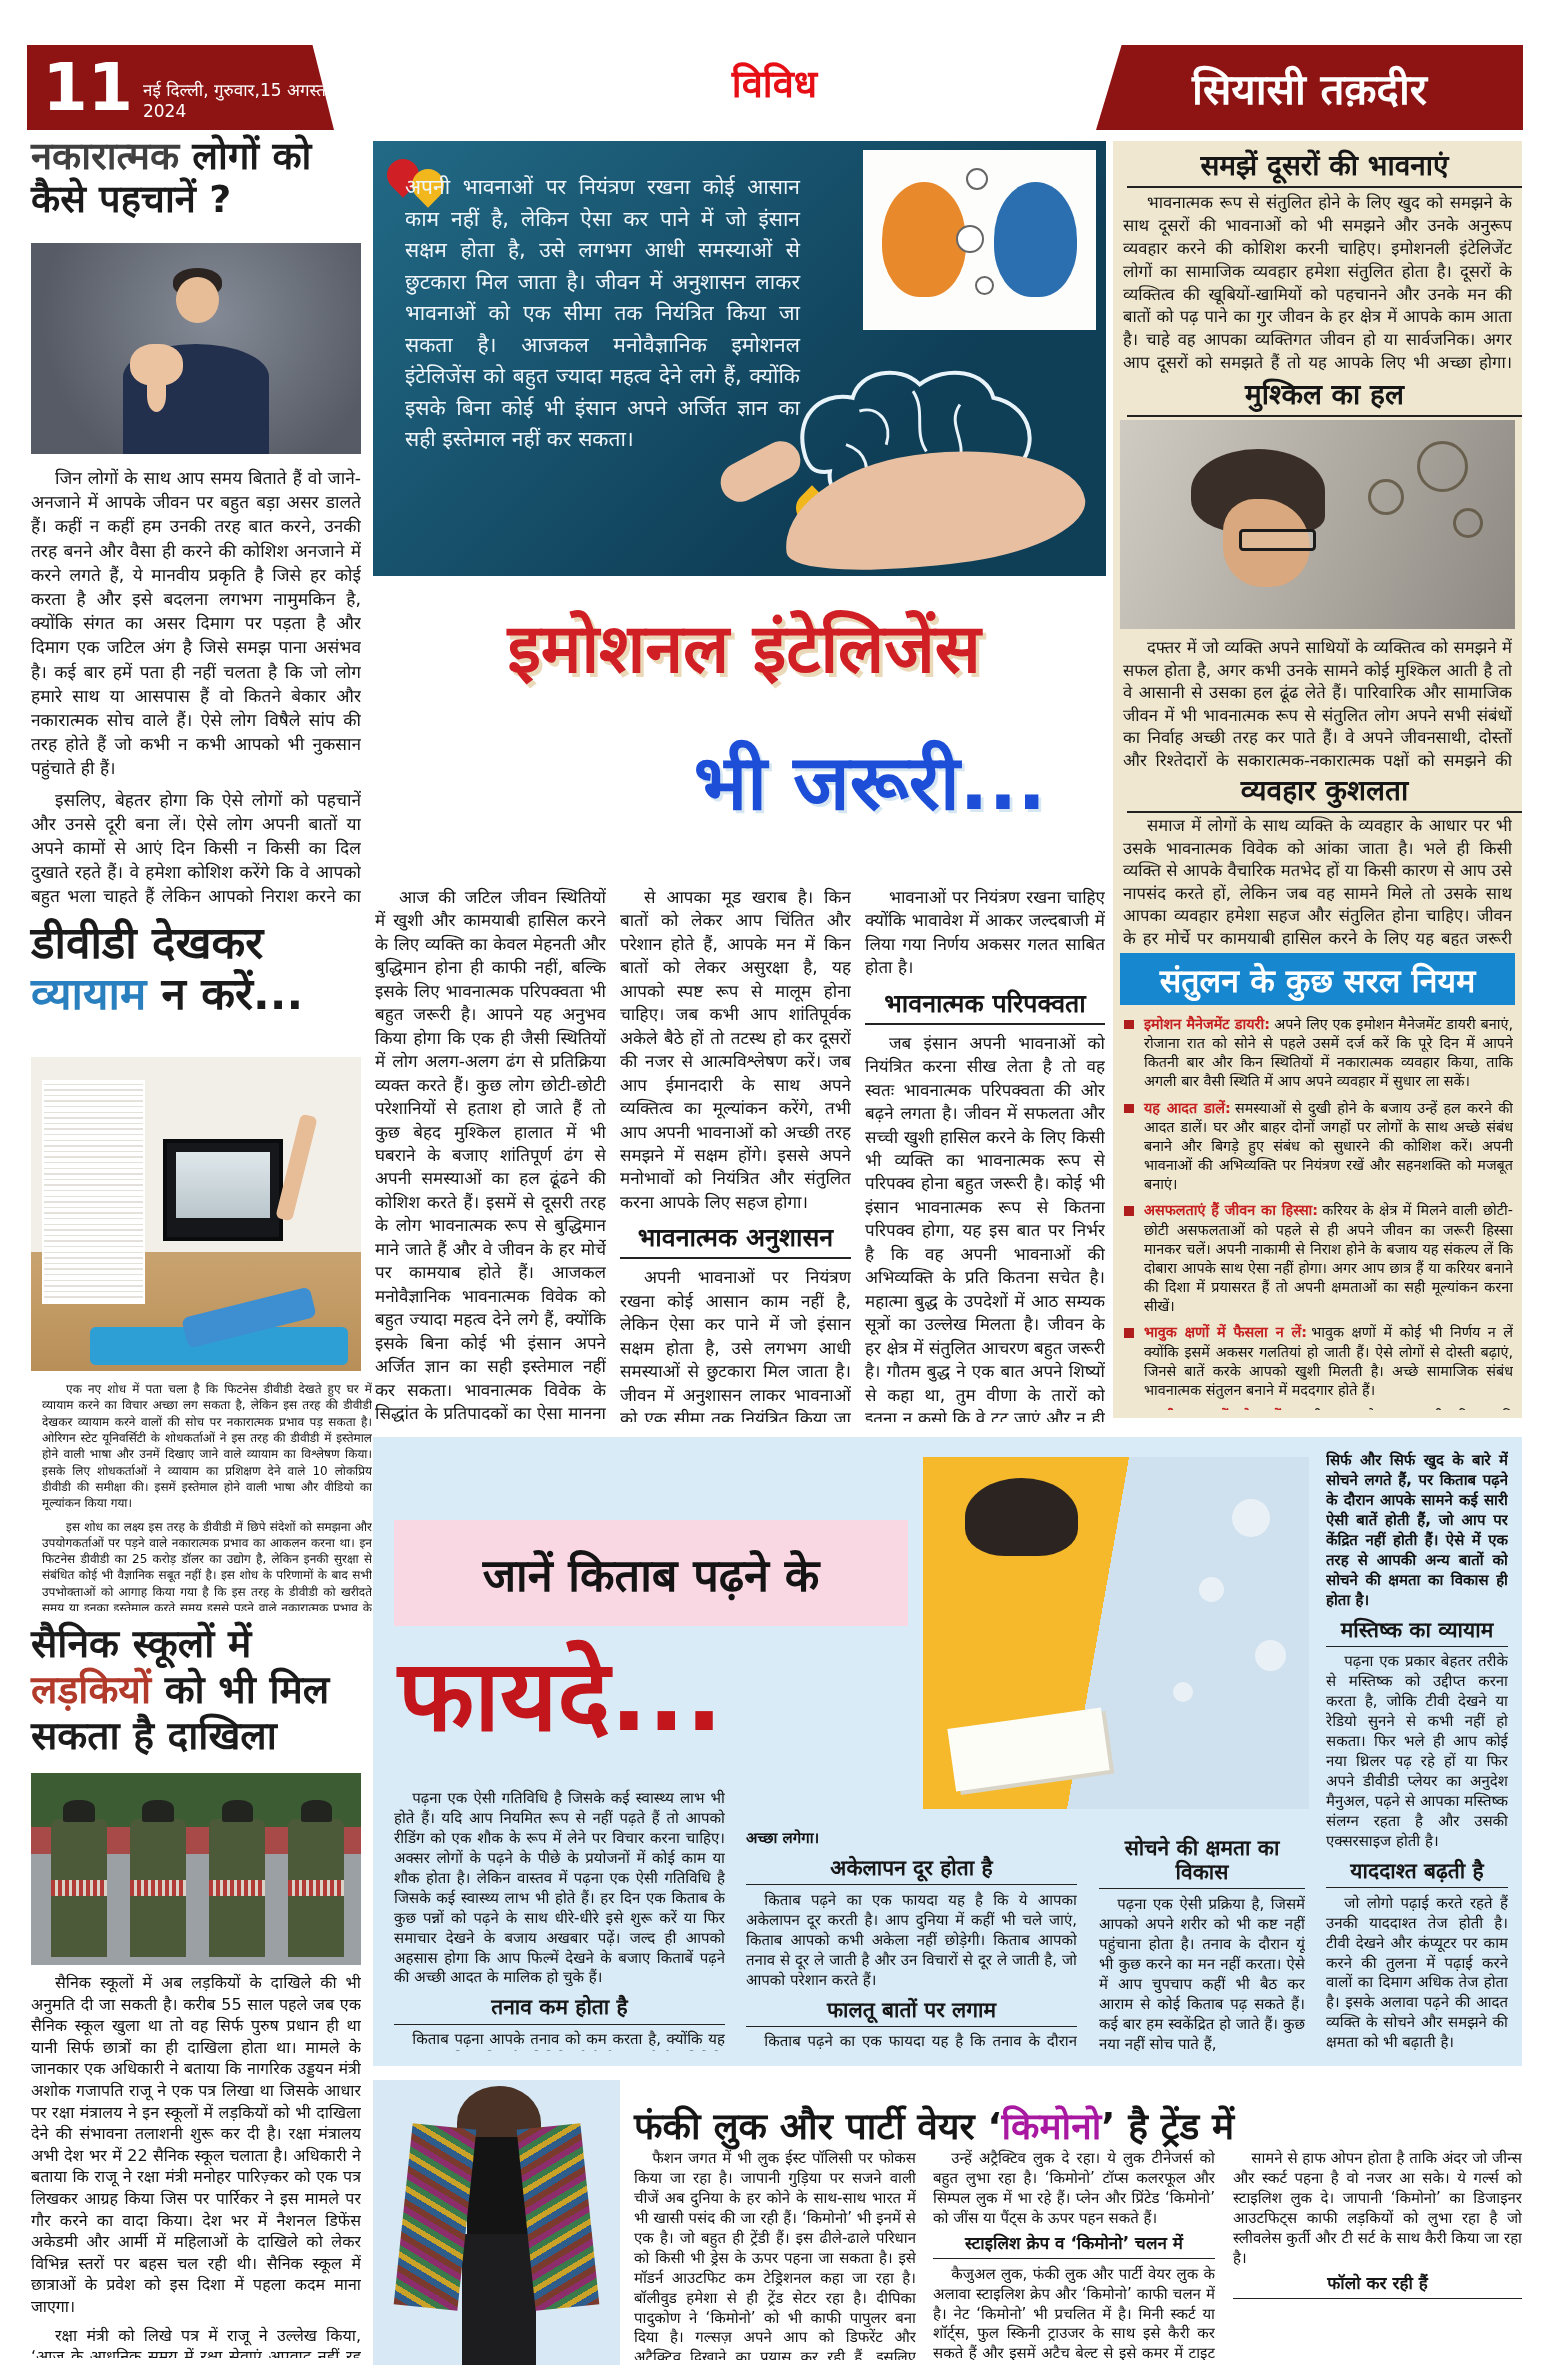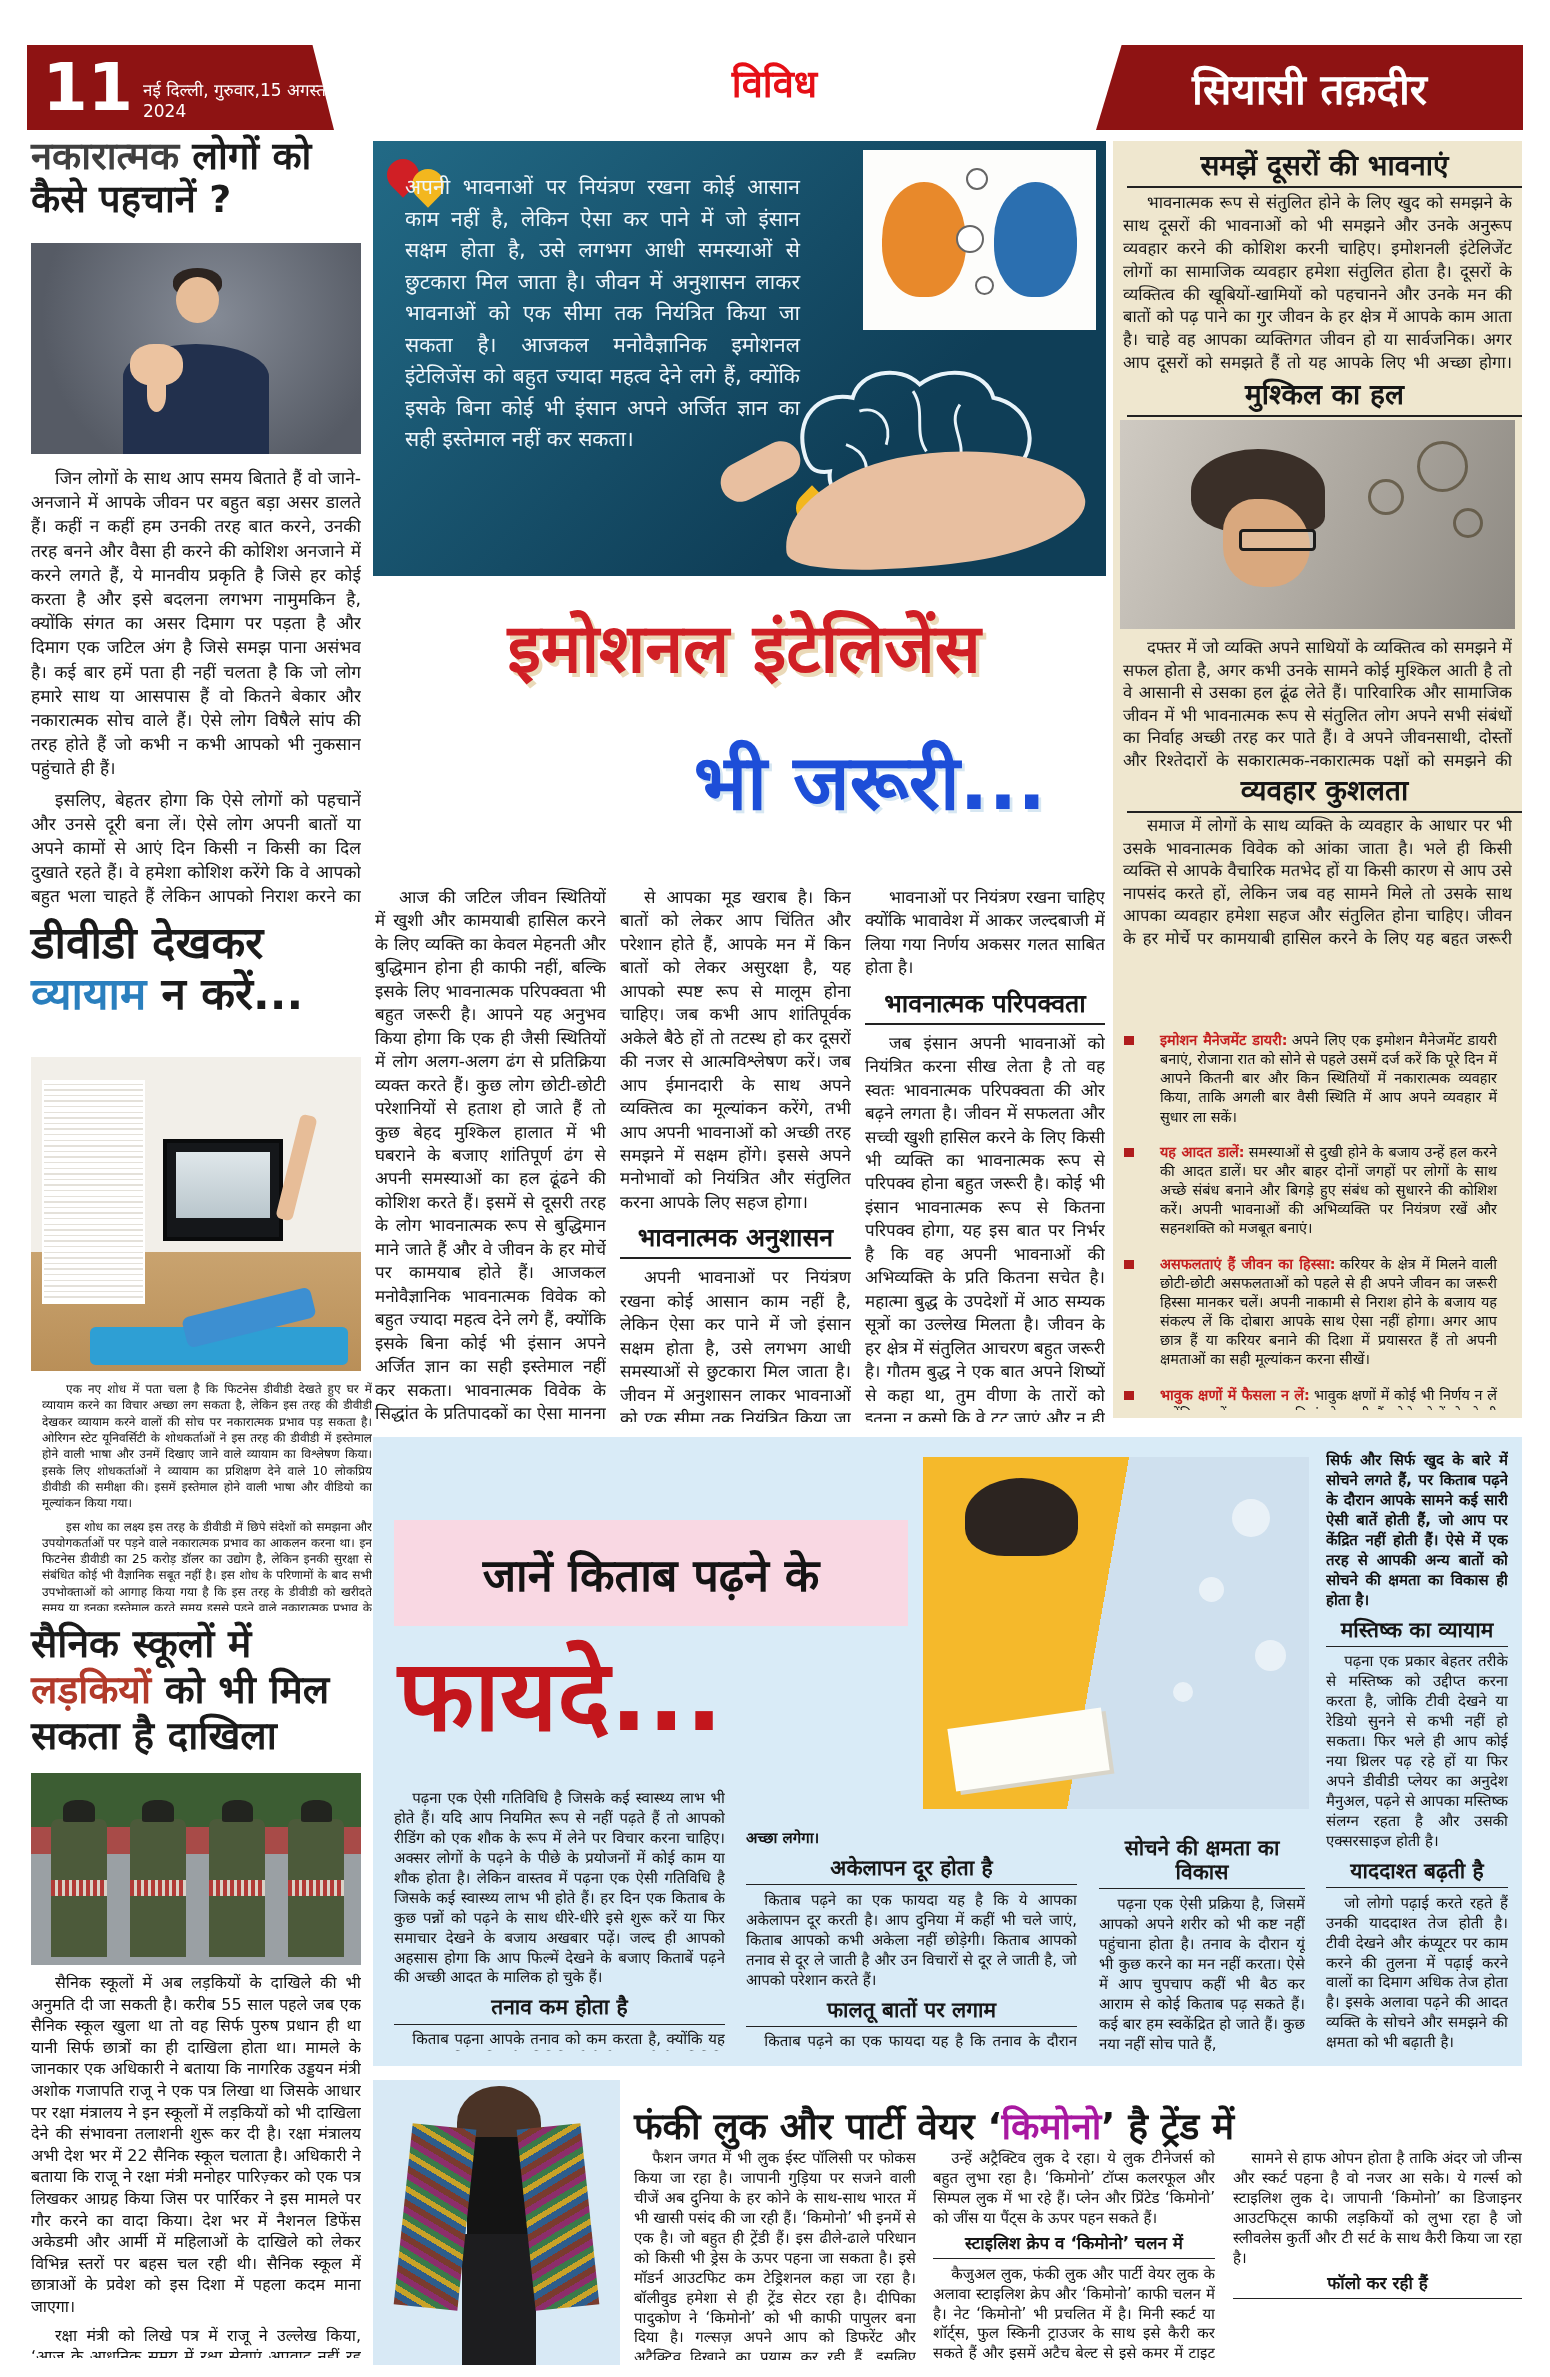--- a/index.html
+++ b/index.html
@@ -97,21 +97,21 @@
   .gear-o{position:absolute;border:3.5px solid rgba(90,80,60,.8);border-radius:50%;}
   .cr-s2b{position:absolute;left:10px;top:496px;width:389px;height:131px;font-size:16.6px;line-height:1.36;}
   .cr-s3h{position:absolute;left:7px;top:634px;width:395px;}
   .cr-s3b{position:absolute;left:10px;top:674px;width:389px;height:131px;font-size:16.6px;line-height:1.36;}
   .cr-banner{position:absolute;left:7px;top:812px;width:395px;height:52px;background:#1787cf;color:#fff;
              display:flex;align-items:center;justify-content:center;font-size:32px;font-weight:bold;}
   .cr-rules{position:absolute;left:10px;top:874px;width:390px;height:395px;font-size:14.4px;line-height:1.33;text-align:justify;}
   .rule-item{position:relative;padding-left:21px;margin-bottom:7px;}
   .rule-item .sq{position:absolute;left:1.4px;top:5px;width:9.2px;height:9.2px;background:#b01d1d;}
   .rule-item b{color:#c41e1e;margin-right:4.2px;}
-  .rule-item p{margin:16px;}
+  .rule-item p{margin:0;}
 
   
   .reading{left:373px;top:1437px;width:1149px;height:629px;background:#d9ebf7;}
   .rd-pink{position:absolute;left:21px;top:83px;width:514px;height:106px;background:#f9d8e3;
            display:flex;align-items:center;justify-content:center;font-size:45px;font-weight:bold;color:#141414;}
   .rd-fayde{position:absolute;left:25px;top:209px;font-size:99px;font-weight:bold;color:#c3161c;line-height:1;}
   .rd-photo{position:absolute;left:550px;top:20px;width:386px;height:352px;
             background:linear-gradient(100deg,#f5b92b 0 46%,#cfe0ee 46% 100%);}
   .rd-head2{position:absolute;left:42px;top:21px;width:113px;height:78px;background:#2c2420;border-radius:50% 50% 35% 35%;}
   .rd-book{position:absolute;left:28px;bottom:28px;width:155px;height:63px;background:#fdfdf8;transform:rotate(-8deg);
@@ -262,20 +262,21 @@
       <div class="gear-o" style="right:28%;top:28%;width:30px;height:30px;"></div>
       <div class="gear-o" style="right:8%;top:42%;width:24px;height:24px;"></div>
     </div>
     <div class="cr-s2b bodytext clip">
         <p class="noind">दफ्तर में जो व्यक्ति अपने साथियों के व्यक्तित्व को समझने में सफल होता है, अगर कभी उनके सामने कोई मुश्किल आती है तो वे आसानी से उसका हल ढूंढ लेते हैं। पारिवारिक और सामाजिक जीवन में भी भावनात्मक रूप से संतुलित लोग अपने सभी संबंधों का निर्वाह अच्छी तरह कर पाते हैं। वे अपने जीवनसाथी, दोस्तों और रिश्तेदारों के सकारात्मक-नकारात्मक पक्षों को समझने की कोशिश करते हैं। लोगों के साथ उनका व्यवहार बेहद संयत होता है। उन्हें मालूम होता है कि अगर किसी से अपनी बात मनवानी भी है तो उसके सामने किस ढंग से पेश आना चाहिए। बच्चों की परवरिश के मामले में भावनात्मक संतुलन की भूमिका काफी अहम होती है।</p>
       </div>
     <div class="cr-s3h subhead">व्यवहार कुशलता</div>
     <div class="cr-s3b bodytext clip">
         <p class="noind">समाज में लोगों के साथ व्यक्ति के व्यवहार के आधार पर भी उसके भावनात्मक विवेक को आंका जाता है। भले ही किसी व्यक्ति से आपके वैचारिक मतभेद हों या किसी कारण से आप उसे नापसंद करते हों, लेकिन जब वह सामने मिले तो उसके साथ आपका व्यवहार हमेशा सहज और संतुलित होना चाहिए। जीवन के हर मोर्चे पर कामयाबी हासिल करने के लिए यह बहुत जरूरी है। अगर आप सचेत ढंग से इन सुझावों पर अमल करेंगे तो आपके लिए भावनात्मक संतुलन स्थापित करना आसान हो जाएगा।</p>
       </div>
+    <div class="cr-banner">संतुलन के कुछ सरल नियम</div>
     <div class="cr-rules clip">
       <div class="rule-item">
           <span class="sq"></span>
           <p><b>इमोशन मैनेजमेंट डायरी:</b><span>अपने लिए एक इमोशन मैनेजमेंट डायरी बनाएं, रोजाना रात को सोने से पहले उसमें दर्ज करें कि पूरे दिन में आपने कितनी बार और किन स्थितियों में नकारात्मक व्यवहार किया, ताकि अगली बार वैसी स्थिति में आप अपने व्यवहार में सुधार ला सकें।</span></p>
         </div>
       <div class="rule-item">
           <span class="sq"></span>
           <p><b>यह आदत डालें:</b><span>समस्याओं से दुखी होने के बजाय उन्हें हल करने की आदत डालें। घर और बाहर दोनों जगहों पर लोगों के साथ अच्छे संबंध बनाने और बिगड़े हुए संबंध को सुधारने की कोशिश करें। अपनी भावनाओं की अभिव्यक्ति पर नियंत्रण रखें और सहनशक्ति को मजबूत बनाएं।</span></p>
         </div>
       <div class="rule-item">

